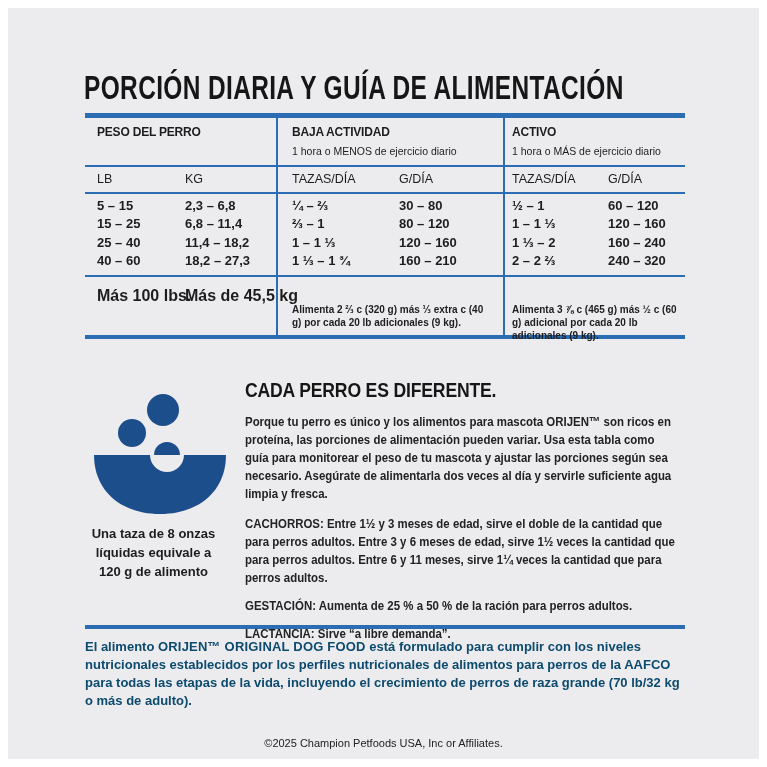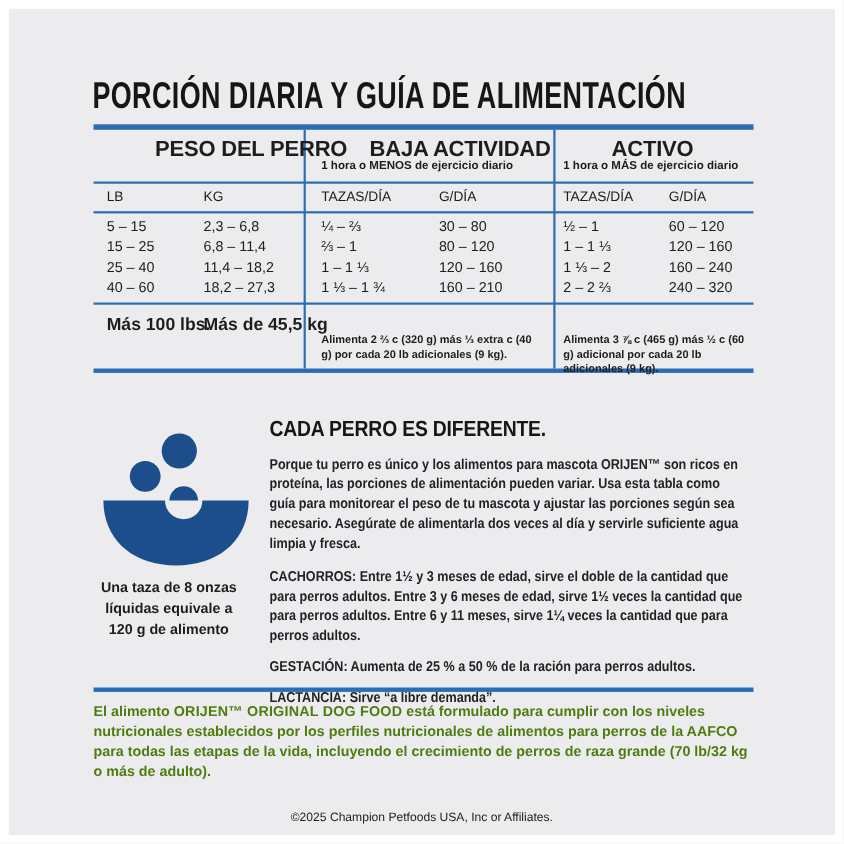--- a/index.html
+++ b/index.html
@@ -25,44 +25,44 @@
   .tbl .vline{position:absolute;top:0;bottom:0;width:2px;background:var(--accent-blue,#2b6cb3);}
   .vl1{left:191px;} .vl2{left:418px;}
   .trow{position:relative;border-bottom:2px solid var(--accent-blue,#2b6cb3);}
   .hdr-row{height:47px;}
   .sub-row{height:25px;}
   .data-block{position:relative;border-bottom:2px solid var(--accent-blue,#2b6cb3);padding:3px 0 4px 0;}
   .drow{position:relative;height:18.4px;line-height:18.4px;}
   .foot-row{position:relative;height:58px;border-bottom:none;}
   .cell{position:absolute;white-space:nowrap;}
   .c1{left:12px;} .c2{left:100px;} .c3{left:207px;} .c4{left:314px;} .c5{left:427px;} .c6{left:523px;}
-  .gtitle{top:7px;font-size:20px;font-weight:700;letter-spacing:-.2px;margin-left:44px;}
-  .gsub{top:27px;font-size:10.5px;font-weight:700;}
+  .gtitle{top:7px;font-size:12px;font-weight:700;letter-spacing:-.2px;}
+  .gsub{top:27px;font-size:10.5px;font-weight:400;}
   .colhead{top:5px;font-size:12.5px;font-weight:400;}
-  .dval{font-size:13px;font-weight:400;}
+  .dval{font-size:13px;font-weight:700;}
   .fnote{top:8px;font-size:10px;font-weight:700;line-height:13px;white-space:normal;margin-top:18px;}
   .fnote.n-low{width:196px;}
   .fnote.n-act{width:168px;}
   .fsmall{top:10px;font-size:16px;font-weight:700;}
   
   .bowl-wrap{position:absolute;left:90px;top:388px;width:140px;height:130px;}
   .cup-note{
     position:absolute;left:86px;top:524px;width:135px;text-align:center;
     font-size:13px;font-weight:700;line-height:19px;
   }
   .info-col{
     position:absolute;left:245px;top:379px;width:494px;
     transform:scaleX(.88);transform-origin:0 0;
   }
   .info-heading{margin:0 0 11px 0;font-size:20px;font-weight:700;letter-spacing:-.2px;color:#161617;}
   .info-col p{margin:0 0 12px 0;font-size:13px;font-weight:700;line-height:18px;color:#222224;}
   .info-col p.tight{margin-bottom:10px;}
   
   .rule{position:absolute;left:85px;top:625px;width:600px;height:4px;background:var(--accent-blue,#2b6cb3);}
-  .footnote{position:absolute;left:85px;top:638px;width:600px;font-size:13px;font-weight:700;line-height:18px;color:#4d7c0f;}
+  .footnote{position:absolute;left:85px;top:638px;width:600px;font-size:13px;font-weight:700;line-height:18px;color:#0c4a6e;}
   .footnote .bld{font-weight:700;letter-spacing:.2px;}
   .copyright{position:absolute;left:0;top:737px;width:767px;text-align:center;font-size:11px;font-weight:400;color:#222;}
 </style>
 </head>
 <body>
 
 <div class="page">
   <h1 class="title">PORCIÓN DIARIA Y GUÍA DE ALIMENTACIÓN</h1>
 
   <div class="tbl">

